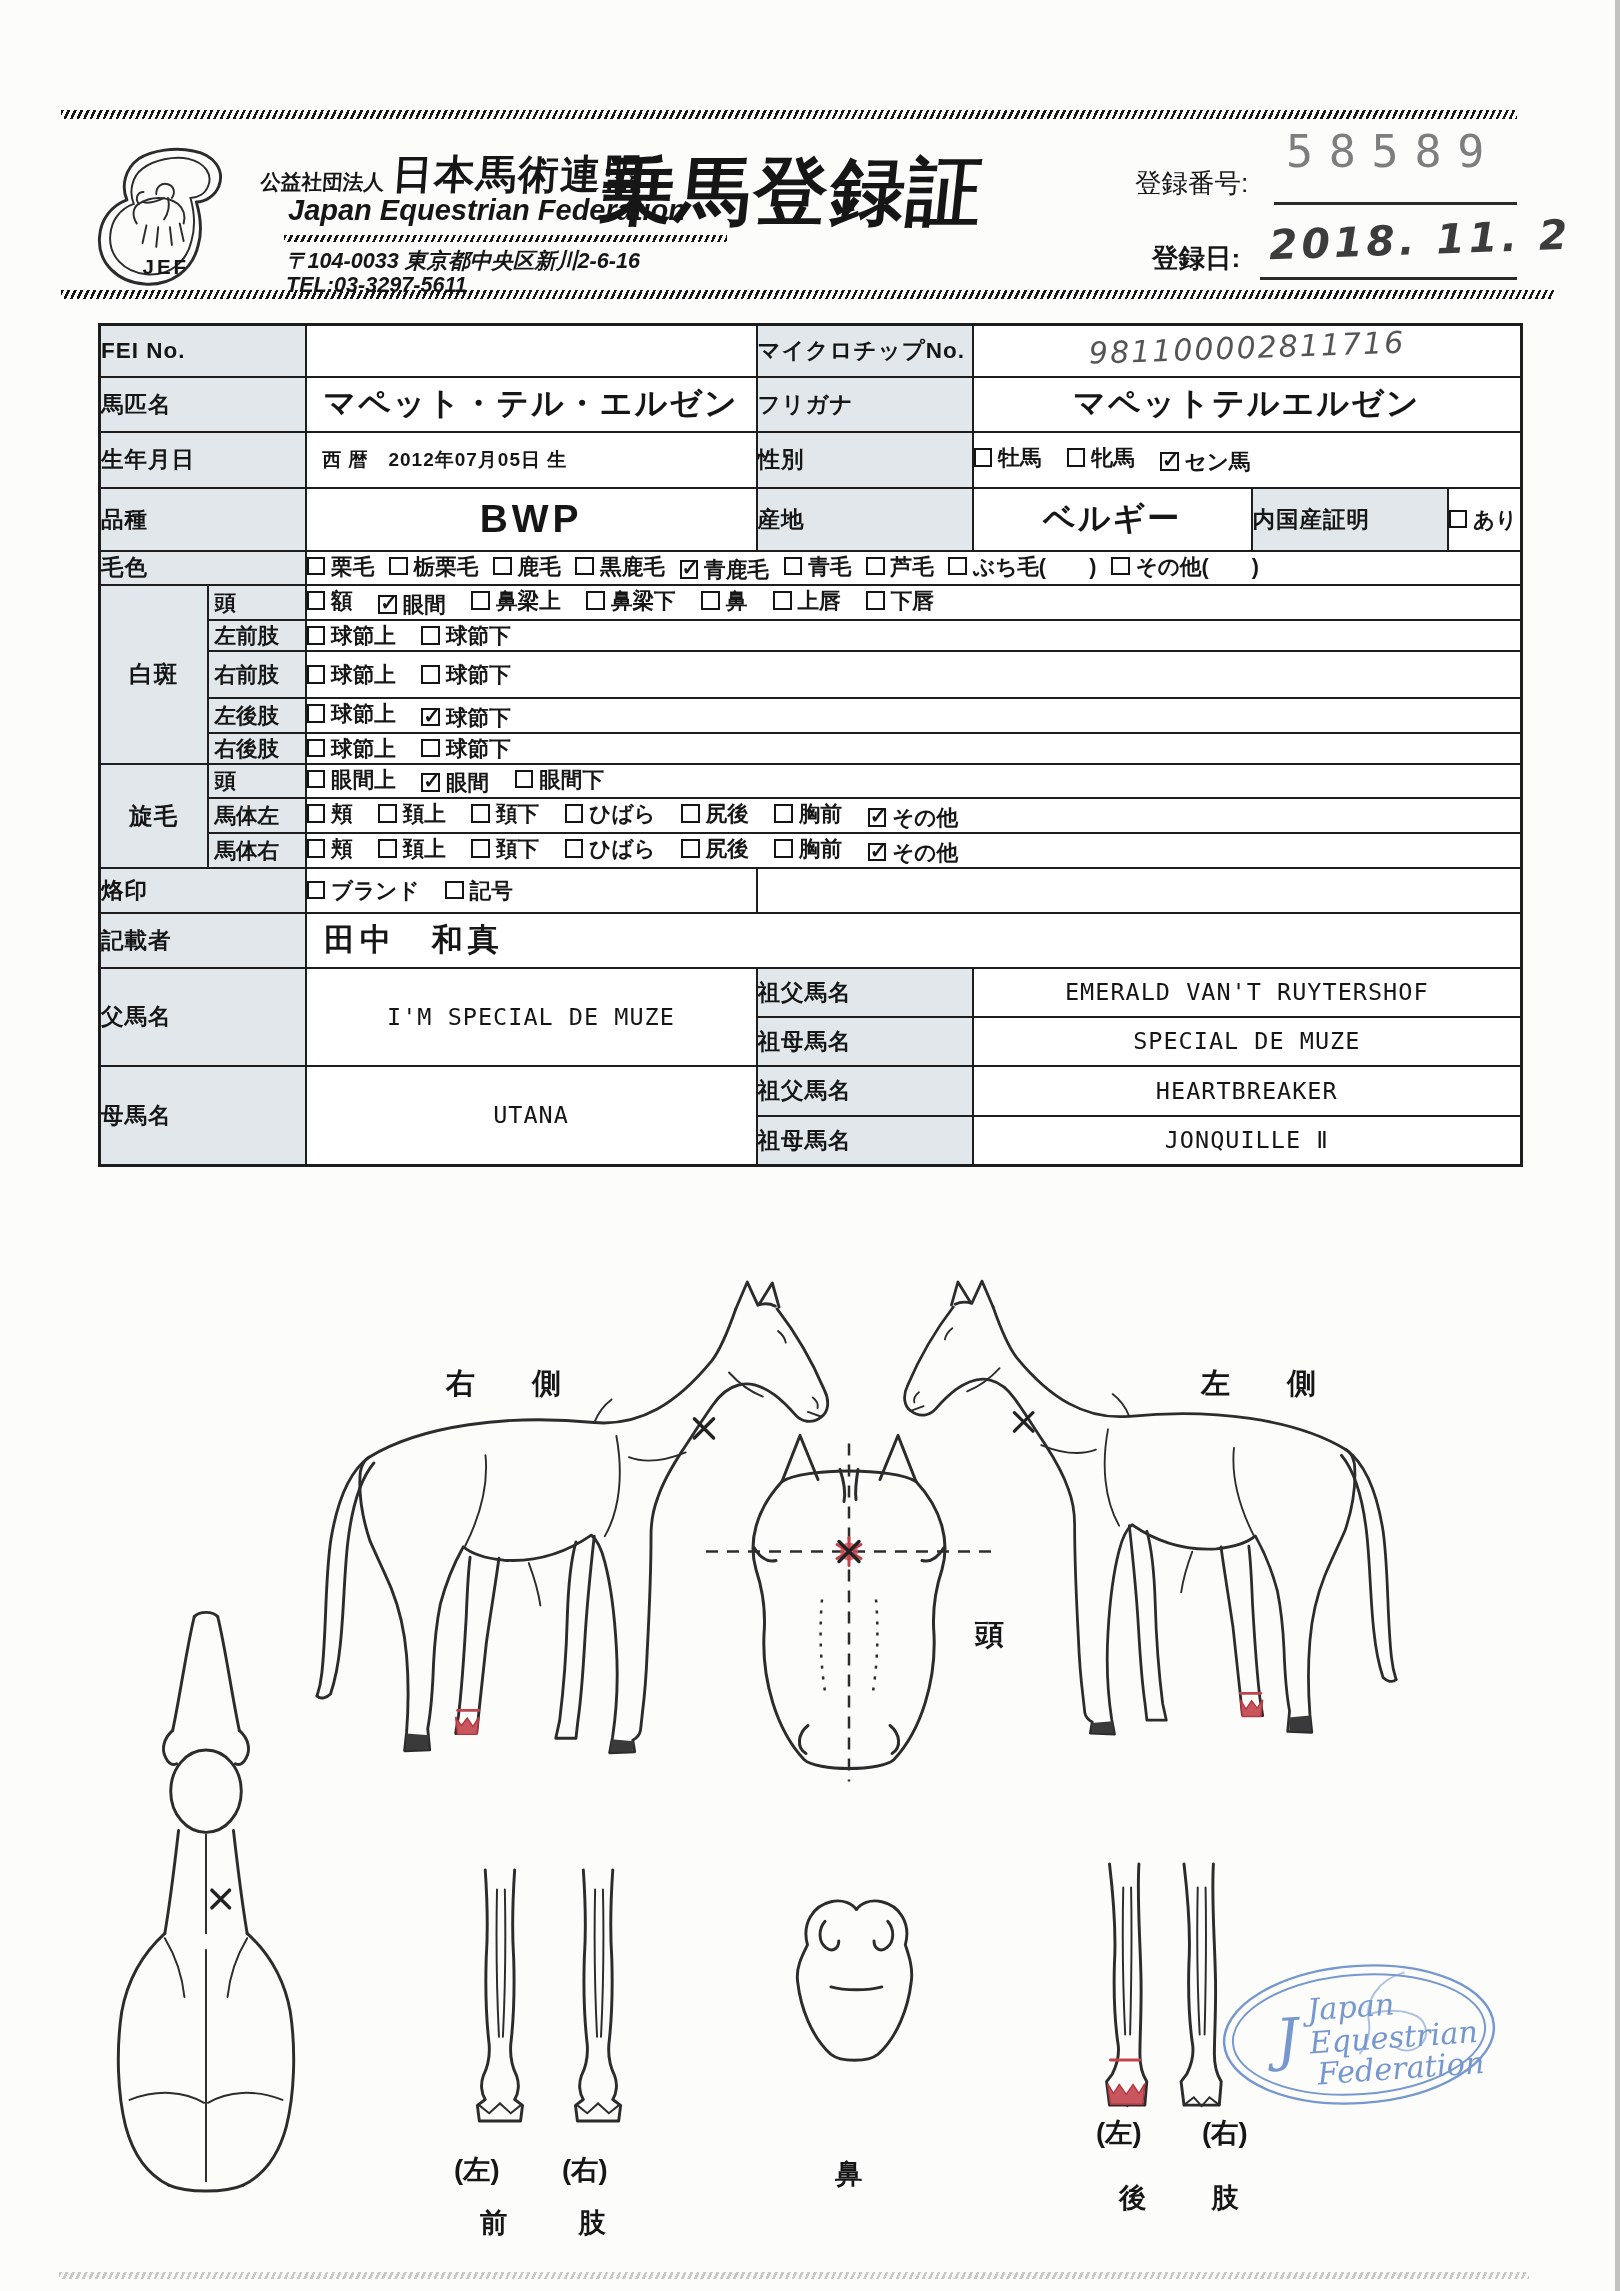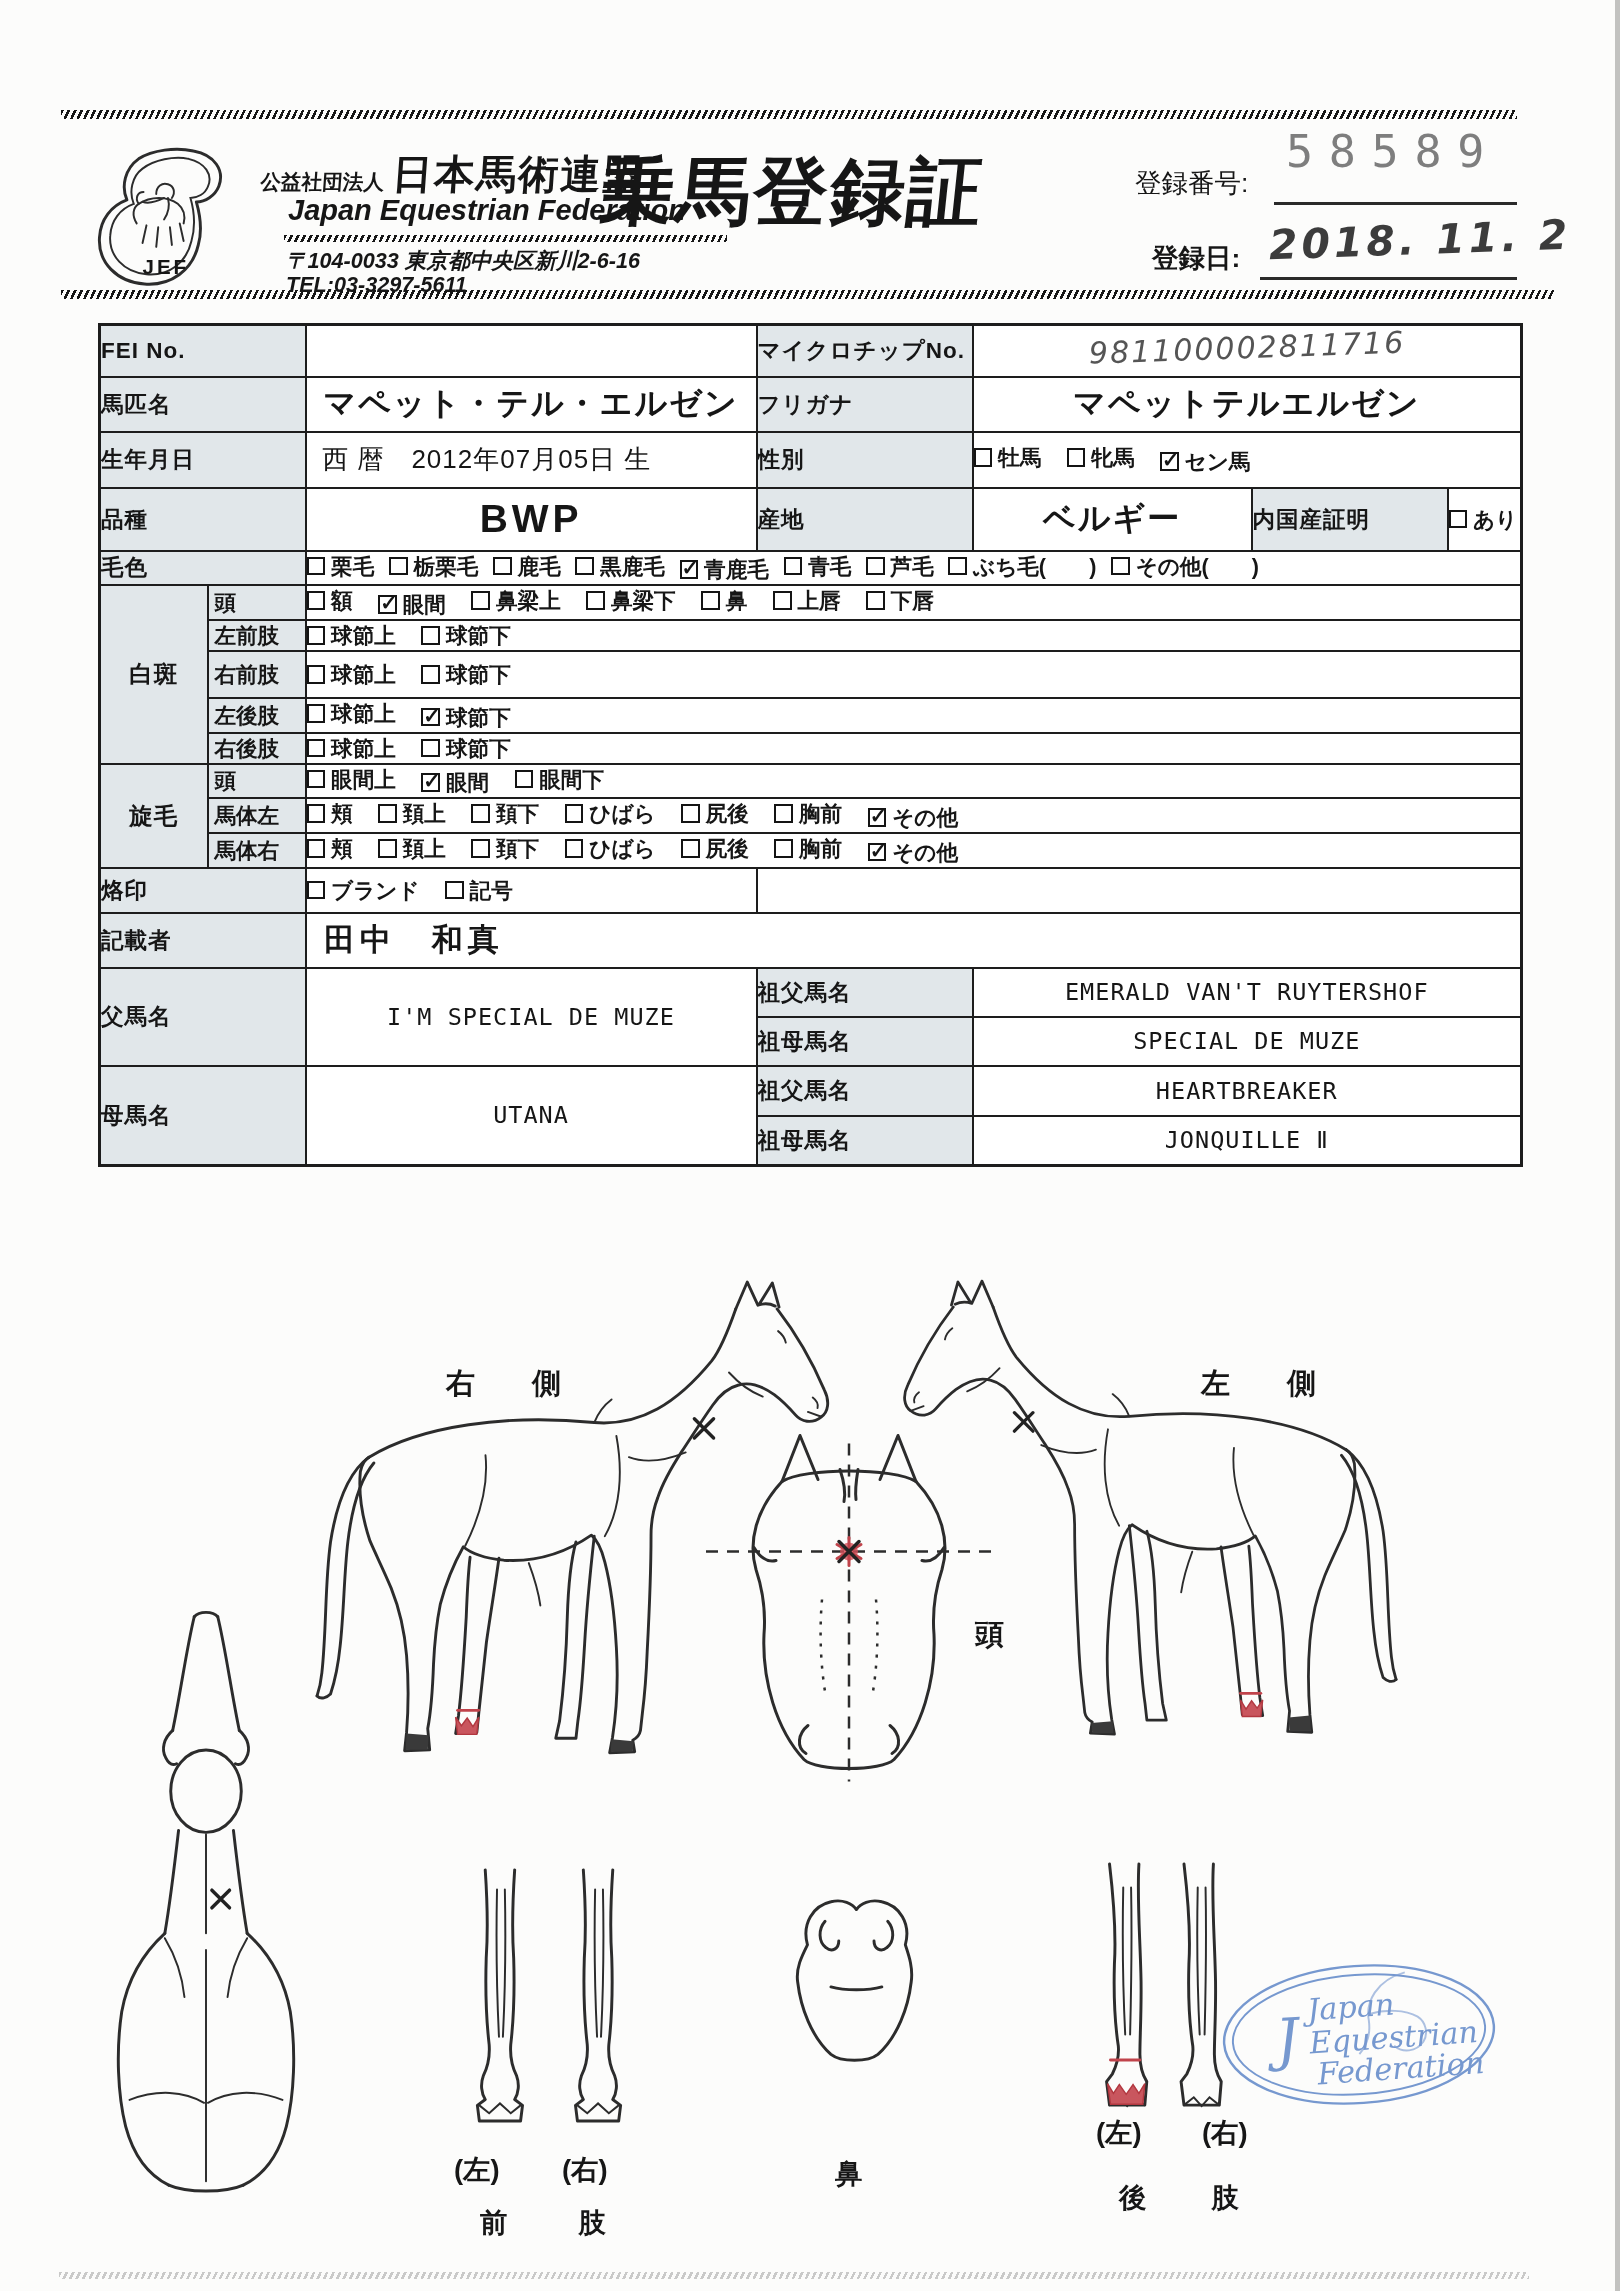--- a/index.html
+++ b/index.html
@@ -28,21 +28,21 @@
   
   table.mt{position:absolute;left:98px;top:323px;width:1421px;border-collapse:collapse;table-layout:fixed;
            border:3.9px solid #1d1d1d;}
   table.mt td{border:2.5px solid #1d1d1d;vertical-align:middle;padding:0;overflow:hidden;}
   td.lab{background:#e1e7ea;font-size:22.5px;font-weight:800;padding-left:9.8px;letter-spacing:1px;}
   td.lab.grp{text-align:center;padding-left:0;font-size:23.5px;}
   td.lab.sub{font-size:21.6px;padding-left:5.9px;letter-spacing:0;}
   td.val{background:#fff;}
   td.val.big{font-size:32px;font-weight:700;text-align:center;letter-spacing:2px;}
   td.val.bwp{font-size:39px;font-weight:700;text-align:center;letter-spacing:3.9px;}
-  td.val.birth{font-size:26px;font-weight:400;padding-left:15.7px;letter-spacing:1px;}
+  td.val.birth{font-size:19px;font-weight:700;padding-left:15.7px;letter-spacing:1px;}
   td.val.rec{font-size:31px;font-weight:700;padding-left:17.6px;letter-spacing:4.9px;}
   td.val.mono{font-family:"DejaVu Sans Mono",monospace;font-size:23.5px;text-align:center;letter-spacing:1px;}
   td.val.chip{font-style:italic;font-family:"DejaVu Sans",sans-serif;font-size:30px;color:#555;
               text-align:center;letter-spacing:2px;}
   td.val.chip span{display:inline-block;transform:rotate(-2deg) translateY(-2.9px);}
   td.opts{background:#fff;padding-left:9.8px;white-space:nowrap;}
   .opt{display:inline-flex;align-items:center;gap:5.9px;margin-right:25.5px;font-size:21.6px;font-weight:700;white-space:nowrap;}
   td.tight .opt{margin-right:14.7px;}
   td.last{padding-left:5.9px;} td.last .opt{margin-right:0;}
   .cb{width:14.7px;height:14.7px;border:2.5px solid #141414;display:inline-block;flex:none;

